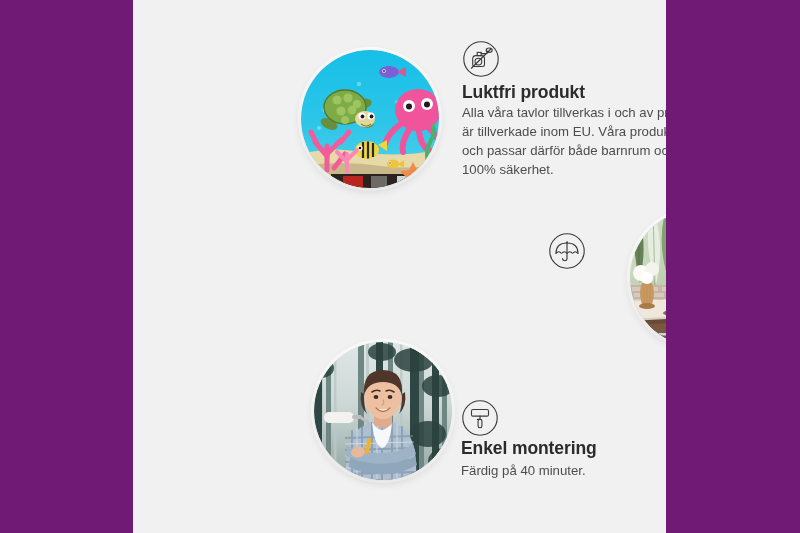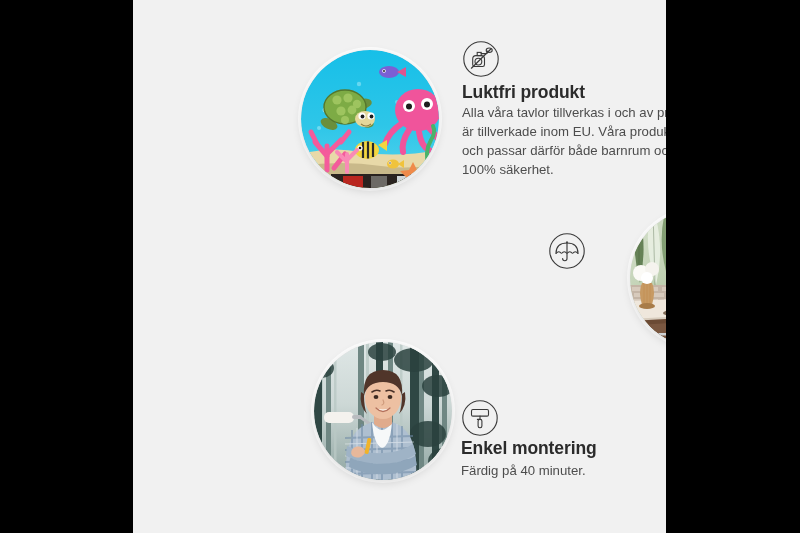--- a/index.html
+++ b/index.html
@@ -11,21 +11,21 @@
     width: 800px;
     height: 533px;
     overflow: hidden;
     font-family: "Liberation Sans", sans-serif;
   }
 
   #stage {
     position: relative;
     width: 800px;
     height: 533px;
-    background: #000000;
+    background: #701a75;
   }
 
   
   .panel {
     position: absolute;
     left: 133px;
     top: 0;
     width: 533px;
     height: 533px;
     background: #f1f1f1;

